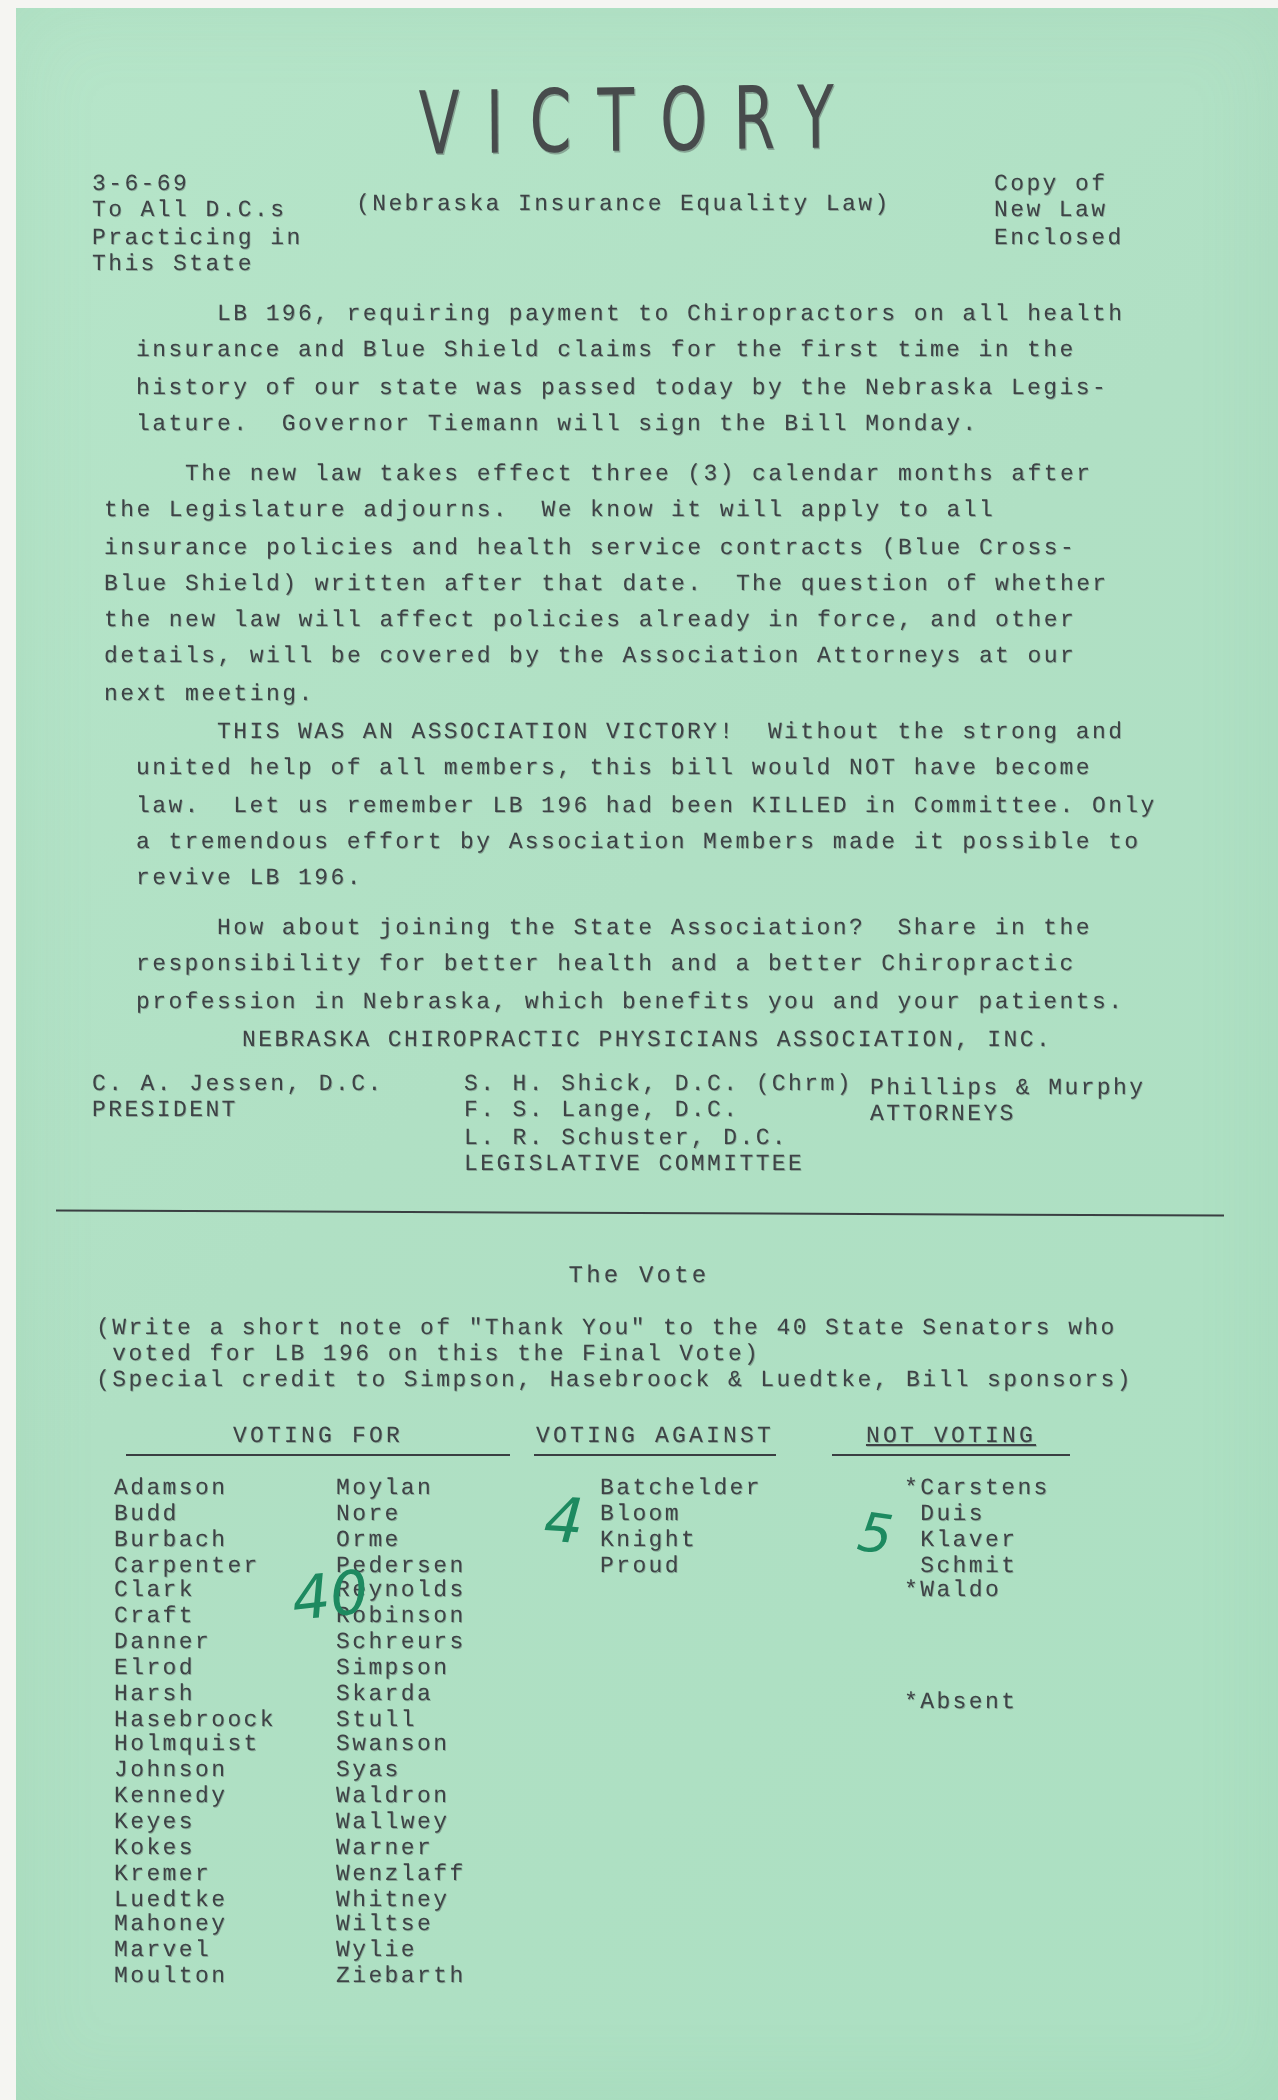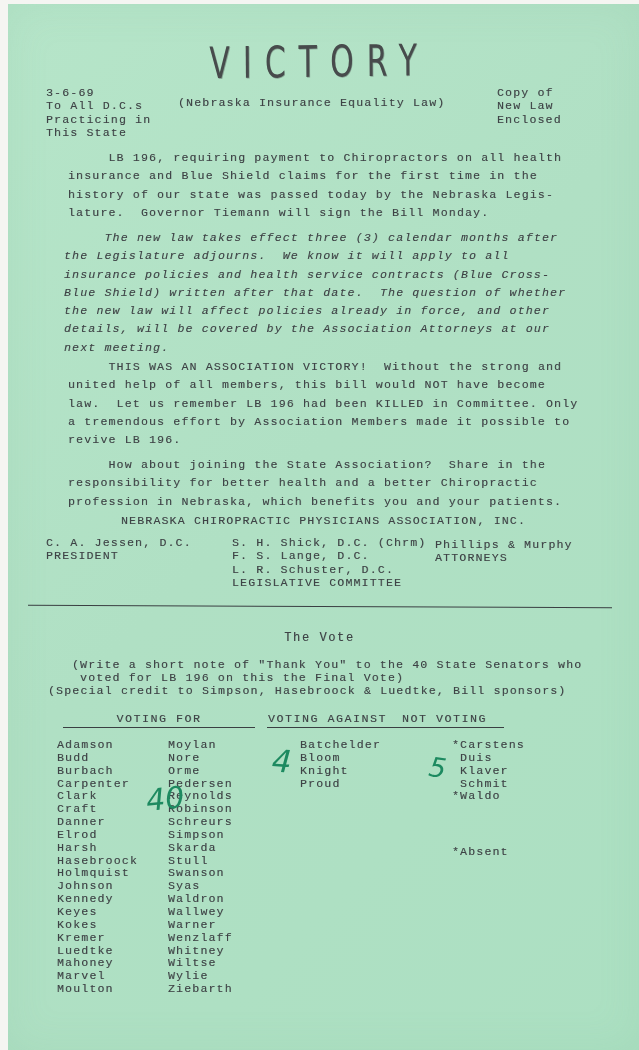--- a/index.html
+++ b/index.html
@@ -67,21 +67,21 @@
 <div class="typed" style="left:178px;top:96px;">(Nebraska Insurance Equality Law)</div>
 <div class="typed hblock" style="left:497px;top:86px;">Copy of
 New Law
 Enclosed</div>
 
 <div class="typed para" style="left:68px;top:149px;"><span>     </span><span class="u">LB 196</span><span>, requiring payment to Chiropractors on all health
 insurance and Blue Shield claims for the first time in the
 history of our state was passed today by the Nebraska Legis-
 lature.  Governor Tiemann </span><span class="u">will sign</span><span> the Bill Monday.</span></div>
 
-<div class="typed para" style="left:64px;top:229px;font-style:italic;">     The new law takes effect three (3) calendar months after
+<div class="typed para" style="left:52px;top:229px;">     The new law takes effect three (3) calendar months after
 the Legislature adjourns.  We know it will apply to all
 insurance policies and health service contracts (Blue Cross-
 Blue Shield) written after that date.  The question of whether
 the new law will affect policies already in force, and other
 details, will be covered by the Association Attorneys at our
 next meeting.</div>
 
 <div class="typed para" style="left:68px;top:358px;">     THIS WAS AN ASSOCIATION VICTORY!  Without the strong and
 united help of all members, this bill would NOT have become
 law.  Let us remember LB 196 had been KILLED in Committee. Only
@@ -98,27 +98,27 @@
 <div class="typed hblock" style="left:232px;top:536px;">S. H. Shick, D.C. (Chrm)
 F. S. Lange, D.C.
 L. R. Schuster, D.C.
 LEGISLATIVE COMMITTEE</div>
 <div class="typed hblock" style="left:435px;top:538px;">Phillips &amp; Murphy
 ATTORNEYS</div>
 
 <div class="divider"></div>
 
 <div class="vote-heading"><span class="u">The Vote</span></div>
-<div class="typed" style="left:48px;top:658px;line-height:13px;margin-left:24px;">(Write a short note of "Thank You" to the 40 State Senators who
+<div class="typed" style="left:48px;top:658px;line-height:13px;">(Write a short note of "Thank You" to the 40 State Senators who
  voted for LB 196 on this the Final Vote)</div>
 <div class="typed" style="left:48px;top:684px;">(Special credit to Simpson, Hasebroock &amp; Luedtke, Bill sponsors)</div>
 
 <div class="colhead" style="left:63px;width:192px;text-align:center;">VOTING FOR</div>
 <div class="colhead" style="left:267px;width:121px;">VOTING AGAINST</div>
-<div class="colhead" style="left:385px;width:119px;">NOT VOTING</div>
+<div class="colhead" style="left:416px;width:119px;text-decoration:underline;">NOT VOTING</div>
 
 <div class="typed names" style="left:57px;top:739px;">Adamson
 Budd
 Burbach
 Carpenter
 Clark
 Craft
 Danner
 Elrod
 Harsh

